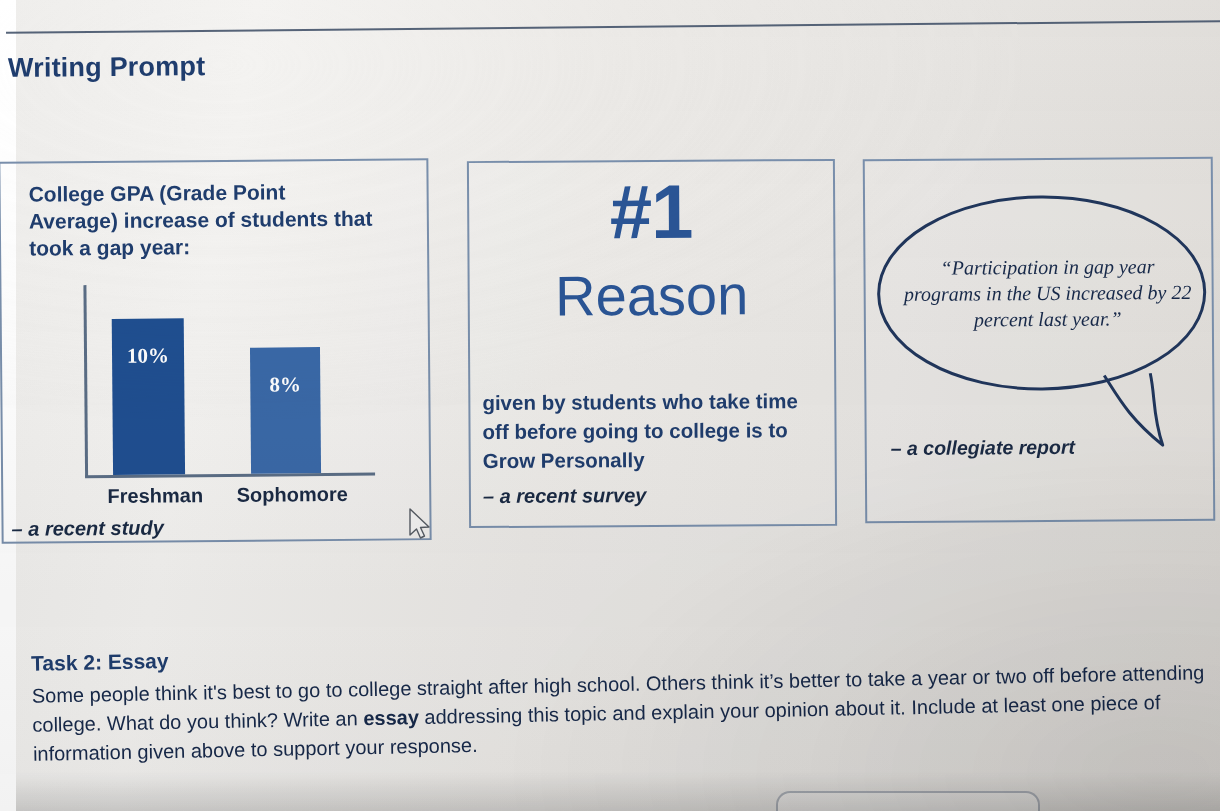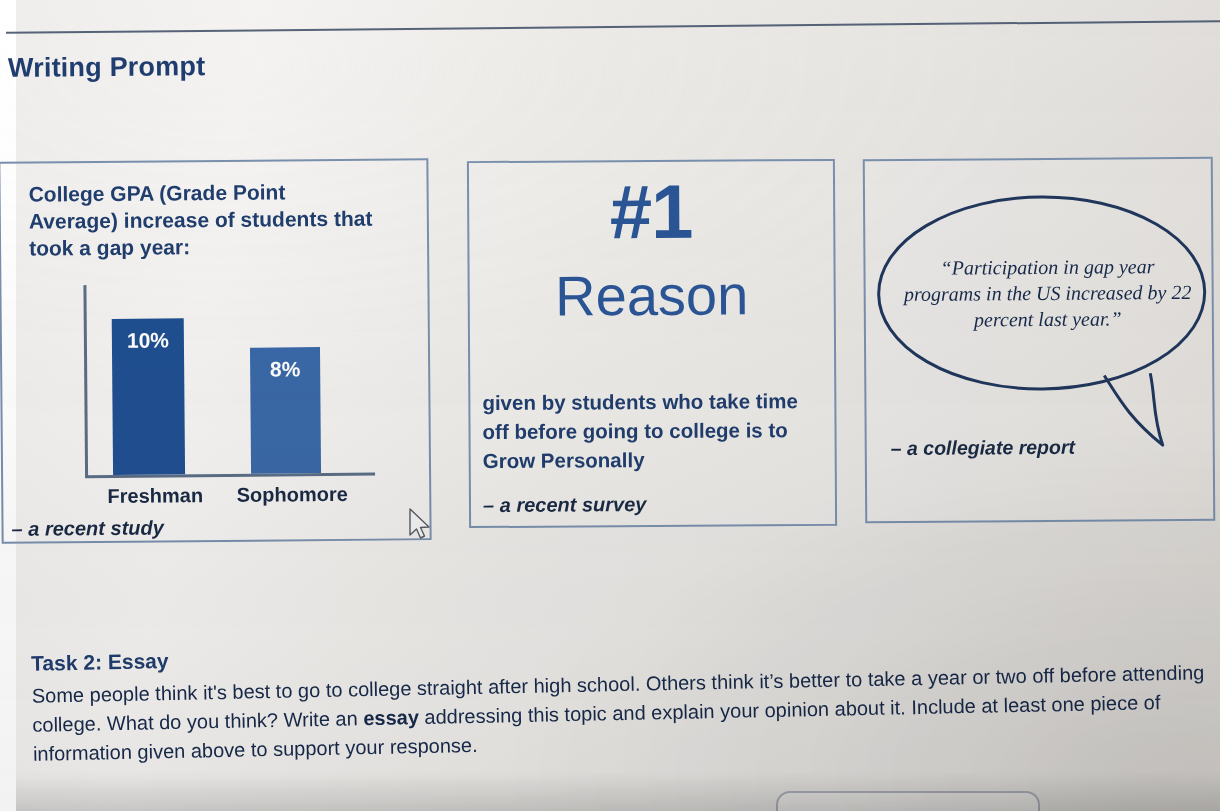--- a/index.html
+++ b/index.html
@@ -117,23 +117,24 @@
   .bar {
     position: absolute;
     background: #1f4f91;
     color: #ffffff;
     font-size: 21px;
     font-weight: bold;
     text-align: center;
   }
   .bar .val {
     position: absolute;
-    top: 10px;
+    top: 25px;
     left: 0;
     right: 0;
+    font-family: Liberation Serif, serif;
   }
   #bar-1 {
     left: 110px;
     top: 156px;
     width: 72px;
     height: 156px;
   }
   #bar-2 {
     left: 248px;
     top: 186px;
@@ -190,21 +191,21 @@
     top: 225px;
     width: 345px;
     font-size: 20.5px;
     color: #1f3d6e;
     font-weight: bold;
     line-height: 1.42;
   }
   .source-2 {
     position: absolute;
     left: 12px;
-    top: 331px;
+    top: 322px;
     font-size: 20px;
     font-style: italic;
     font-weight: bold;
     color: #1a2a44;
     text-align: right;
   }
 
   
   #bubble-wrap {
     position: absolute;

